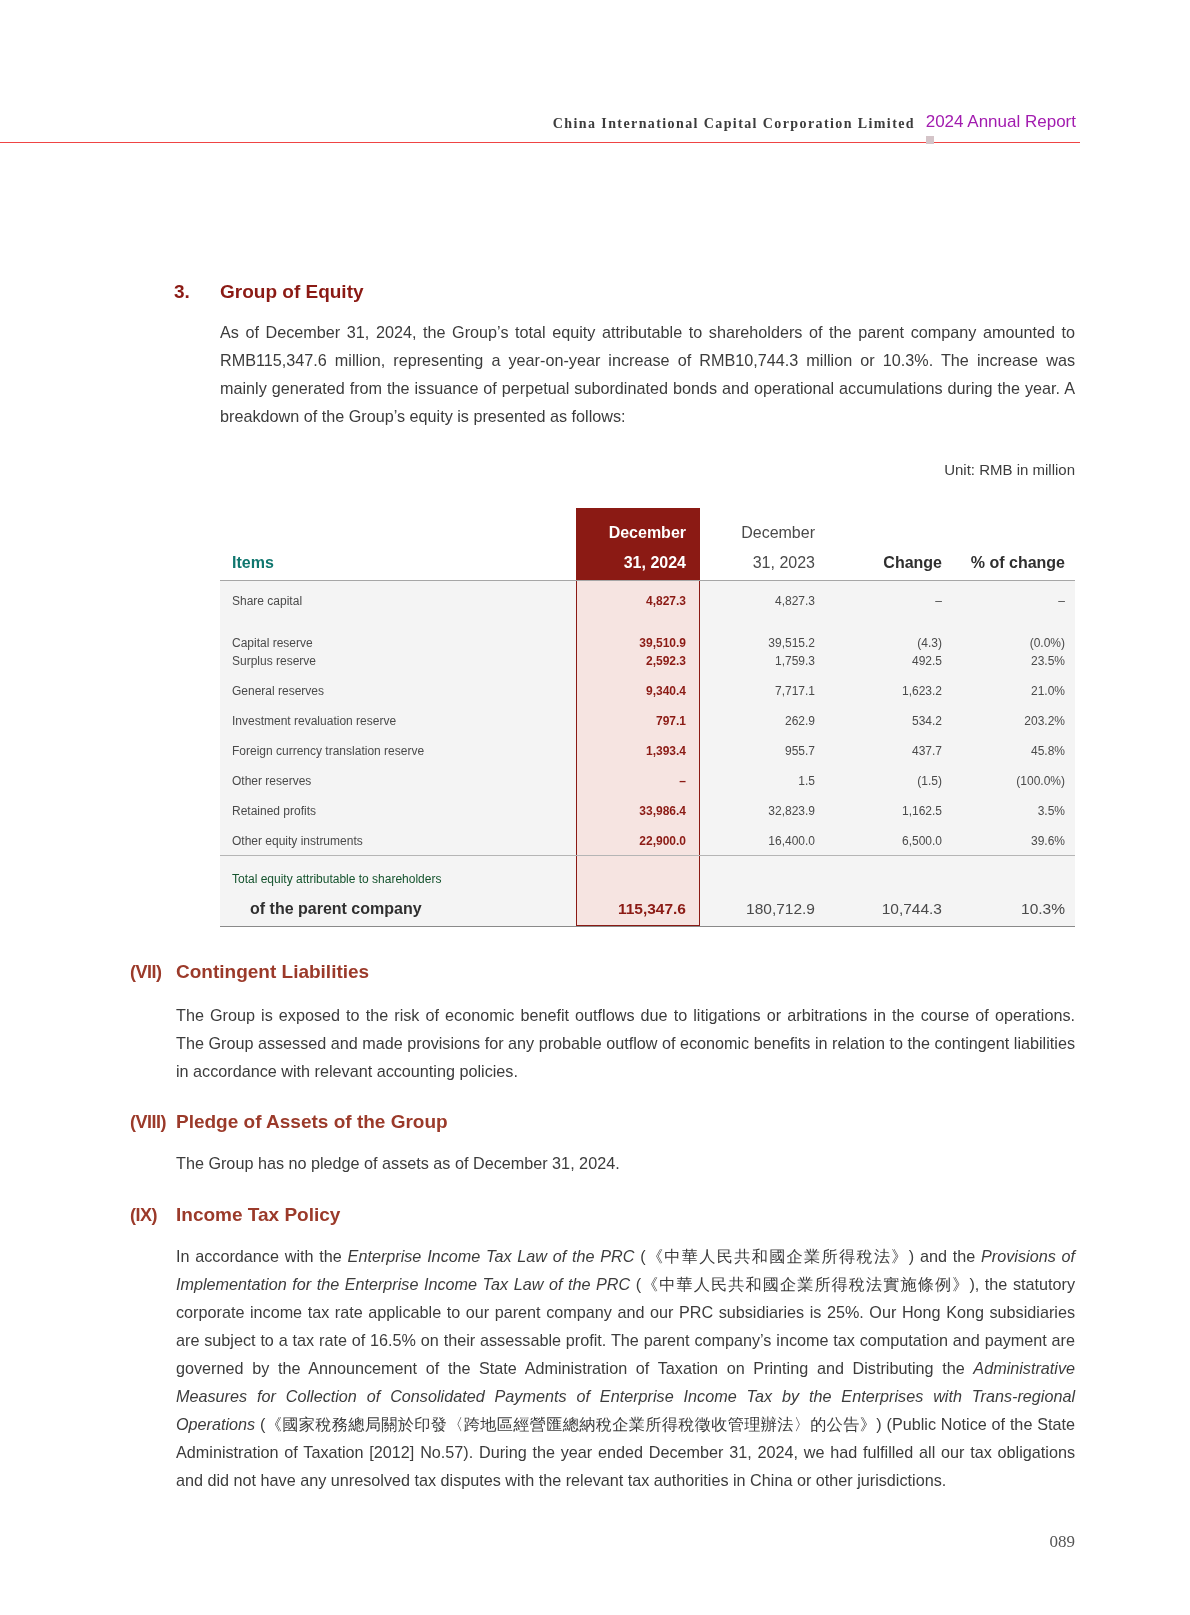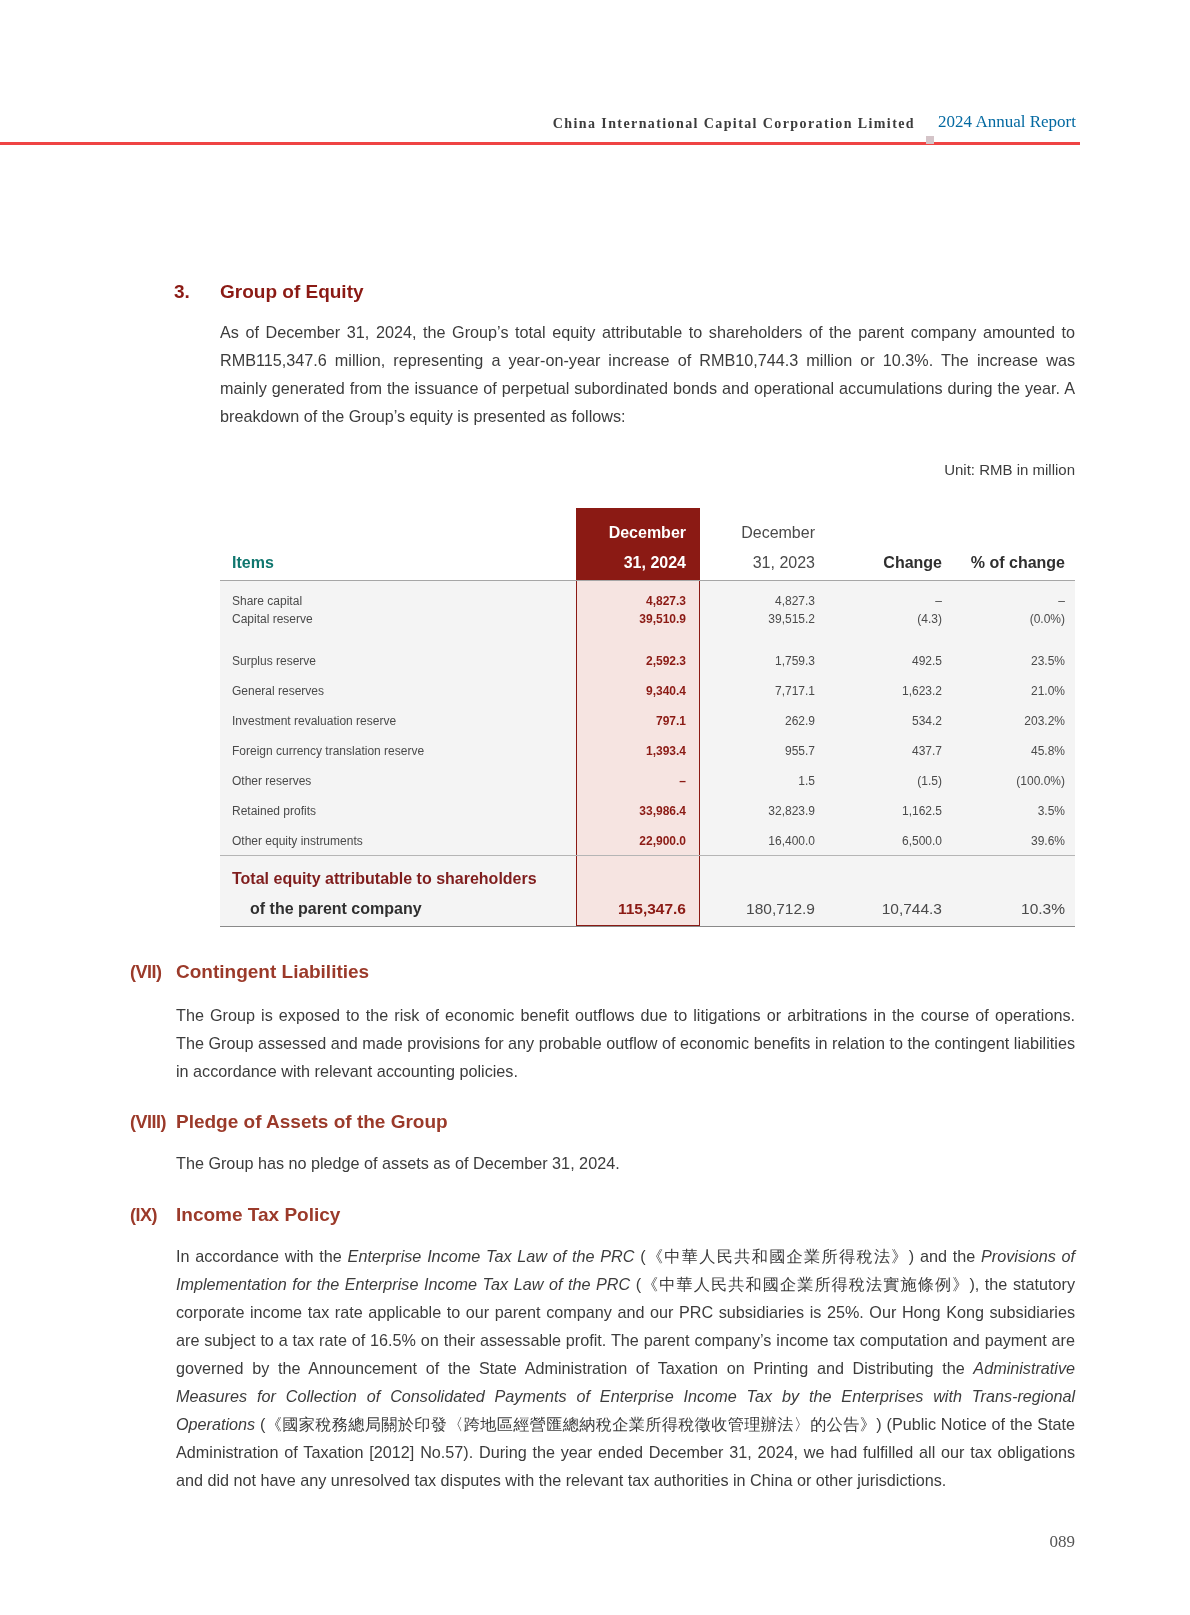--- a/index.html
+++ b/index.html
@@ -3,31 +3,31 @@
 <meta charset="utf-8">
 <style>
   html, body { margin: 0; padding: 0; }
   body {
     width: 1190px; height: 1615px; background: #ffffff; position: relative;
     font-family: "Liberation Sans", "DejaVu Sans", sans-serif; color: #3a3a3a;
     overflow: hidden;
   }
   .header {
     position: absolute; left: 0; top: 108px; width: 1080px; height: 34px;
-    border-bottom: 3px solid #ef4444;
+    border-bottom: 1px solid #ef4444;
   }
   .header-company {
     position: absolute; right: 165px; top: 8px;
     font-family: "Liberation Serif", "DejaVu Serif", serif; font-weight: bold;
     font-size: 14px; letter-spacing: 1.4px; color: #3c3c3c;
   }
   .header-report {
     position: absolute; right: 4px; top: 4px;
-    font-family: Liberation Serif, serif;
-    font-size: 17px; color: #0369a1;
+    font-family: Liberation Sans, sans-serif;
+    font-size: 17px; color: #a21caf;
   }
   .header-marker {
     position: absolute; left: 926px; top: 136px; width: 8px; height: 8px;
     background: #d4c4c8;
   }
 
   .sec-num {
     position: absolute; left: 174px; top: 281px; font-size: 19px; font-weight: bold; color: #8b1a14;
   }
   .sec-title {
@@ -69,21 +69,21 @@
   .row { position: absolute; left: 0; width: 855px; height: 30px; font-size: 12px; line-height: 30px; }
   .cell { position: absolute; top: 0; }
   .c-item { left: 12px; color: #4a4a4a; font-weight: 300; }
   .c-2024 { left: 356px; width: 110px; text-align: right; color: #8b1a14; font-weight: bold; }
   .c-2023 { left: 480px; width: 115px; text-align: right; color: #4a4a4a; font-weight: 300; }
   .c-change { left: 600px; width: 122px; text-align: right; color: #4a4a4a; font-weight: 300; }
   .c-pct { left: 725px; width: 120px; text-align: right; color: #4a4a4a; font-weight: 300; }
 
   .total-sep { position: absolute; left: 0; top: 347px; width: 855px; height: 1px; background: #b5b5b5; }
   .total-bottom { position: absolute; left: 0; top: 418px; width: 855px; height: 1px; background: #8a8a8a; }
-  .total-l1 { position: absolute; left: 12px; top: 356px; font-size: 16px; font-weight: bold; color: #7f1d1d; line-height: 30px; }
+  .total-l1 { position: absolute; left: 12px; top: 356px; font-size: 12px; font-weight: normal; color: #14532d; line-height: 30px; }
   .total-l2 { position: absolute; left: 30px; top: 386px; font-size: 16px; font-weight: bold; color: #2f2f2f; line-height: 30px; }
   .total-row { position: absolute; left: 0; top: 386px; width: 855px; height: 30px; font-size: 15.5px; line-height: 30px; }
 
   .h2-num { position: absolute; left: 130px; font-size: 18px; font-weight: bold; color: #9b3a2a; letter-spacing: -0.5px; text-align: center; }
   .h2-title { position: absolute; left: 176px; font-size: 19px; font-weight: bold; color: #9b3a2a; }
   .p-vii { left: 176px; top: 1001px; width: 899px; }
   .p-viii { left: 176px; top: 1149px; width: 899px; }
   .p-ix { left: 176px; top: 1242px; width: 899px; }
   .it { font-style: italic; }
 
@@ -125,21 +125,21 @@
     <div class="th th-pct">% of change</div>
   </div>
 
   <div class="row" style="top:78px">
     <span class="cell c-item">Share capital</span>
     <span class="cell c-2024">4,827.3</span>
     <span class="cell c-2023">4,827.3</span>
     <span class="cell c-change">–</span>
     <span class="cell c-pct">–</span>
   </div>
-  <div class="row" style="top:96px">
+  <div class="row" style="top:120px">
     <span class="cell c-item">Capital reserve</span>
     <span class="cell c-2024">39,510.9</span>
     <span class="cell c-2023">39,515.2</span>
     <span class="cell c-change">(4.3)</span>
     <span class="cell c-pct">(0.0%)</span>
   </div>
   <div class="row" style="top:138px">
     <span class="cell c-item">Surplus reserve</span>
     <span class="cell c-2024">2,592.3</span>
     <span class="cell c-2023">1,759.3</span>

